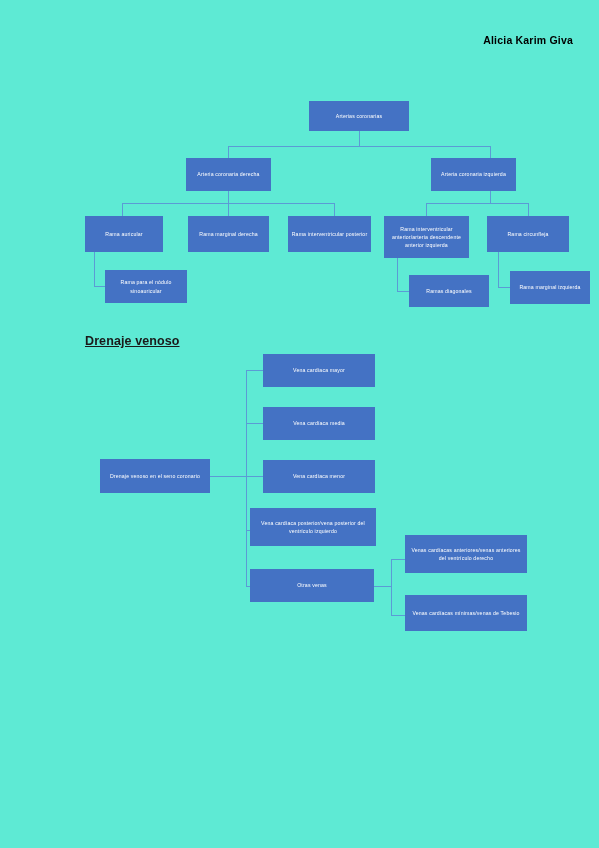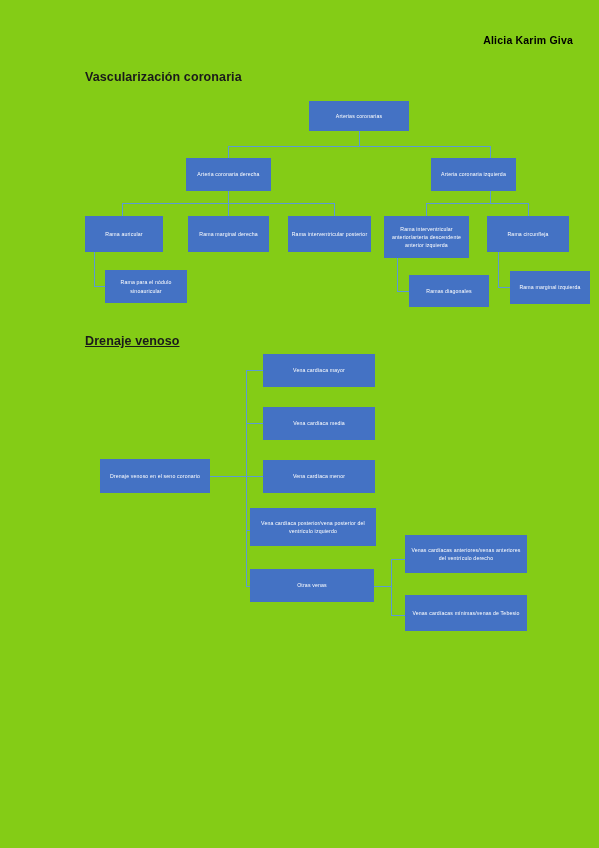--- a/index.html
+++ b/index.html
@@ -11,21 +11,21 @@
     width: 599px;
     height: 848px;
     position: relative;
     font-family: "Liberation Sans", sans-serif;
     color: #000000;
     overflow: hidden;
   }
   .page {
     position: absolute;
     inset: 0;
-    background: #84cc16;
+    background: #5eead4;
   }
 
   
   .doc-header {
     position: absolute;
     top: 34px;
     right: 26px;
     font-size: 10.5px;
     font-weight: bold;
     letter-spacing: .2px;
@@ -81,21 +81,20 @@
   .conn.h { height: 1px; }
   .conn.v { width: 1px; }
 </style>
 </head>
 <body>
 
 <div class="page">
 
   <div class="doc-header">Alicia Karim Giva</div>
 
-  <div class="section-title" id="title-vascular">Vascularización coronaria</div>
 
   <div class="diagram" id="diagram-arteries">
 
     <div class="conn v" style="left:359px; top:131px; height:15px;"></div>
     <div class="conn h" style="left:228px; top:146px; width:262px;"></div>
     <div class="conn v" style="left:228px; top:146px; height:12px;"></div>
     <div class="conn v" style="left:490px; top:146px; height:12px;"></div>
 
     <div class="conn v" style="left:228px; top:191px; height:12px;"></div>
     <div class="conn h" style="left:122px; top:203px; width:212px;"></div>

